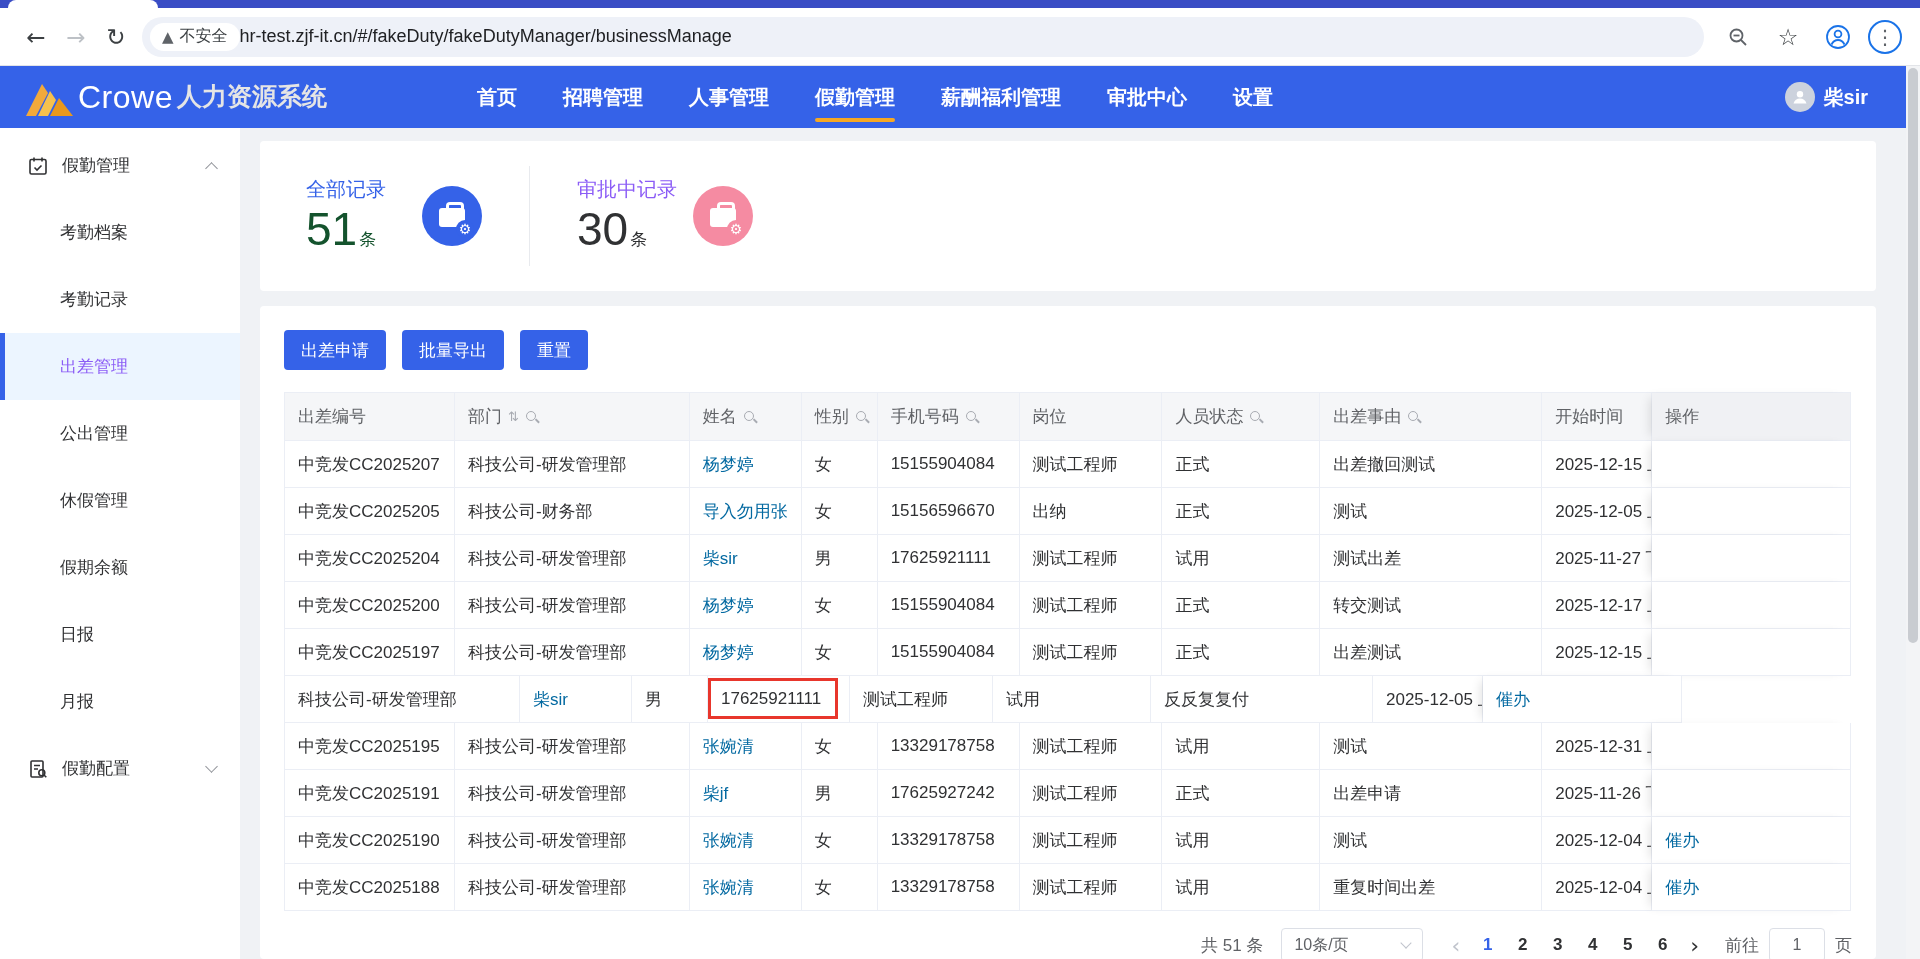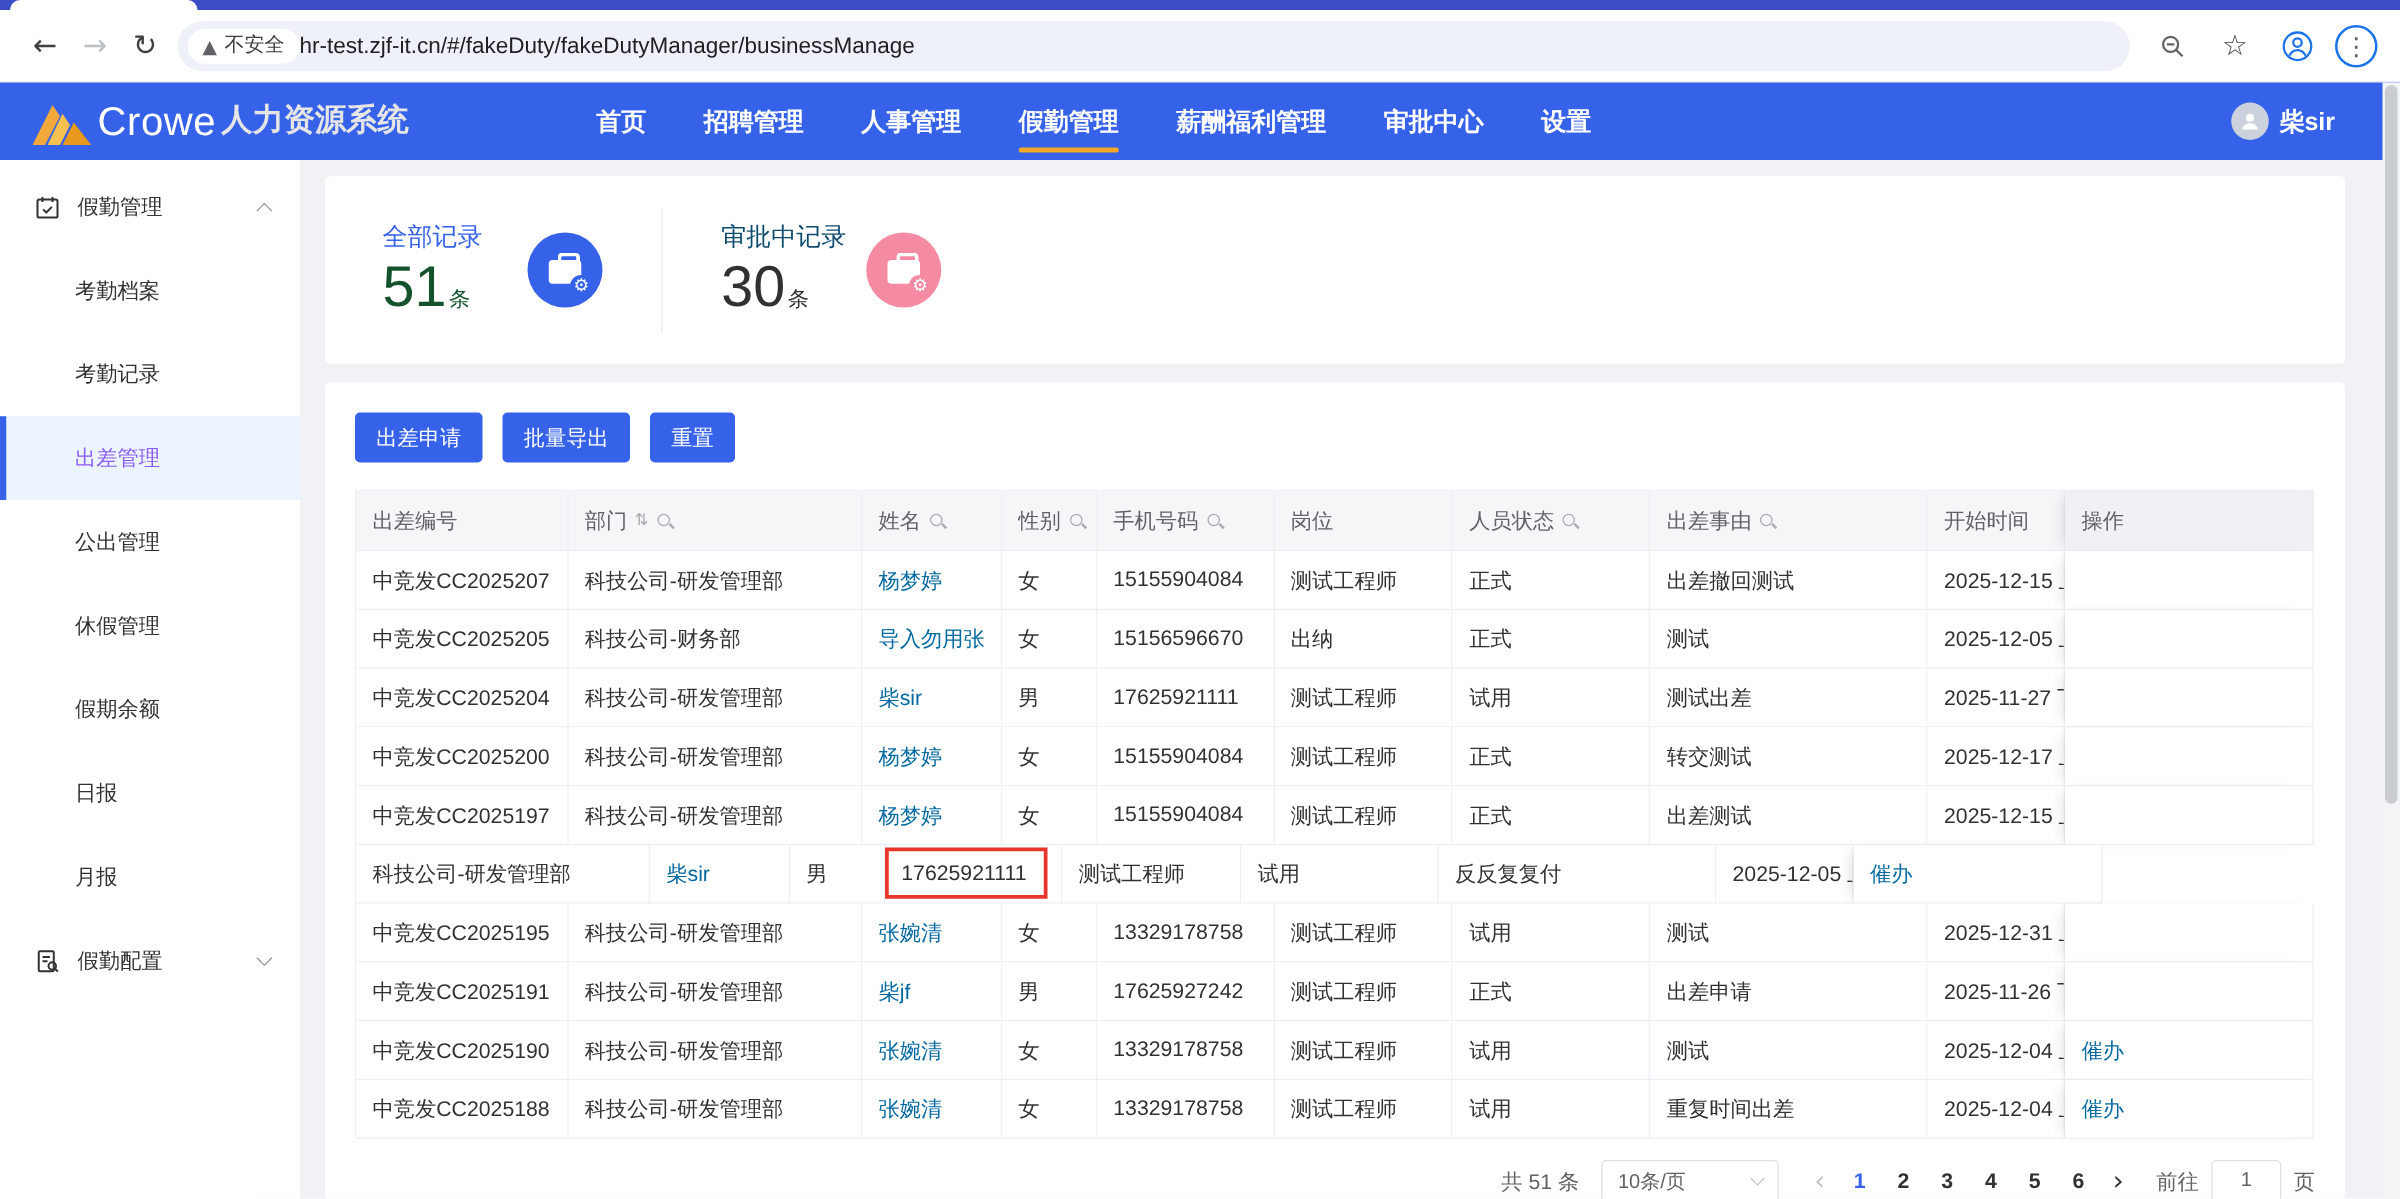--- a/index.html
+++ b/index.html
@@ -227,21 +227,21 @@
           <div class="stat-num" style="color: #14532d;"><span>51</span><span class="unit">条</span></div>
         </div>
         <div class="stat-circle" style="background: rgb(53, 98, 232);">
             <span class="briefcase"></span>
             <span class="gear" style="background: rgb(53, 98, 232);">⚙</span>
           </div>
       </div>
       <div class="v-divider"></div>
       <div class="stat">
         <div class="stat-text">
-          <div class="stat-label" style="color: #0c4a6e;">审批中记录</div>
+          <div class="stat-label" style="color: #8b5cf6;">审批中记录</div>
           <div class="stat-num" style="color: rgb(48, 49, 51);"><span>30</span><span class="unit">条</span></div>
         </div>
         <div class="stat-circle" style="background: rgb(245, 139, 162);">
             <span class="briefcase"></span>
             <span class="gear" style="background: rgb(245, 139, 162);">⚙</span>
           </div>
       </div>
     </section>
 
     <section class="table-card">

